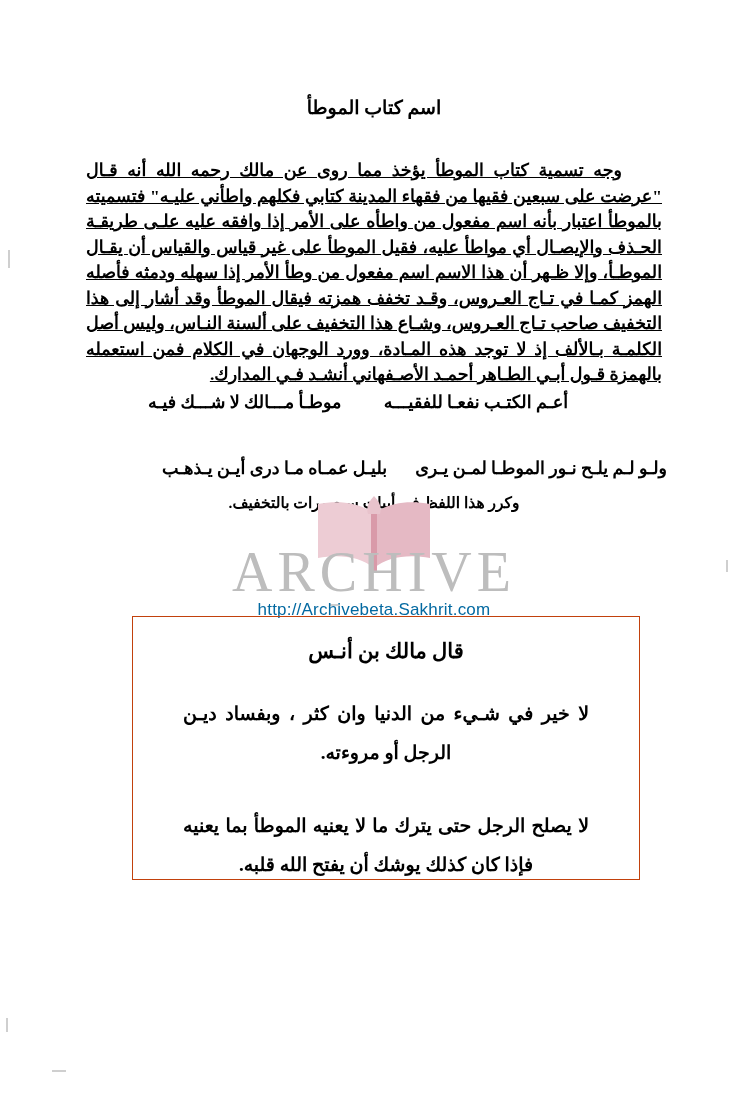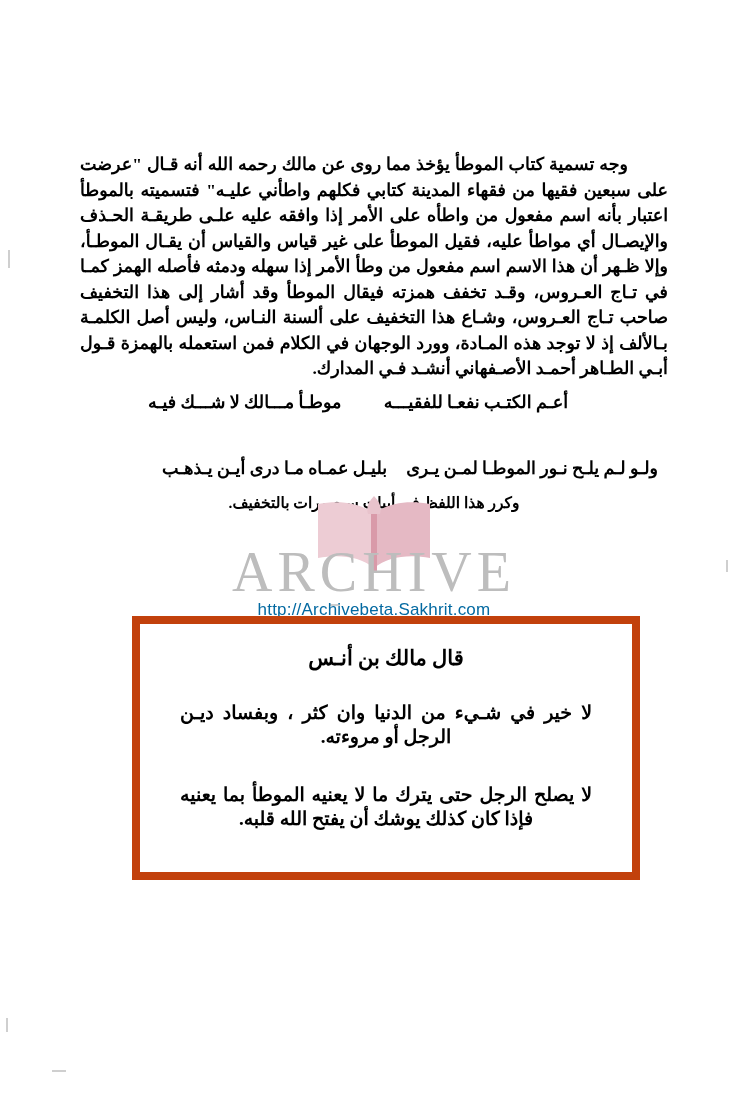--- a/index.html
+++ b/index.html
@@ -50,22 +50,23 @@
     top: 148px;
     right: 76px;
     width: 596px;
     font-size: 17.5px;
     line-height: 25.5px;
     text-align: justify;
     text-align-last: right;
     font-weight: bold;
   }
   .body-block p {
-    margin: 4px;
+    margin: 10px;
     text-indent: 40px;
+    text-decoration: underline;
   }
 
   .verse-row {
     position: absolute;
     width: 596px;
     right: 76px;
     font-size: 17.5px;
     font-weight: bold;
     display: flex;
     justify-content: space-between;
@@ -83,21 +84,21 @@
     position: absolute;
     top: 430px;
     right: 76px;
     width: 596px;
     font-size: 17.5px;
     font-weight: bold;
     text-align: center;
   }
 
   .verse2 { top: 458px; }
-  .verse2 .hemi-a { margin-right: 14px; }
+  .verse2 .hemi-a { margin-right: 5px; }
   .verse2 .hemi-b { margin-left: 86px; }
 
   .tail-line {
     position: absolute;
     top: 494px;
     right: 76px;
     width: 596px;
     font-size: 15.5px;
     font-weight: bold;
     text-align: center;
@@ -145,36 +146,36 @@
     letter-spacing: 0.2px;
   }
 
   
   .quote-box {
     position: absolute;
     top: 616px;
     left: 132px;
     width: 508px;
     height: 264px;
-    border: 8px solid #c2410c;
+    border: 1px solid #c2410c;
     box-sizing: border-box;
     background: transparent;
   }
   .quote-title {
     margin: 22px 0 0 0;
     text-align: center;
     font-size: 21px;
     font-weight: bold;
     letter-spacing: 0.5px;
   }
   .quote-p {
-    margin: 6px;
+    margin: 16px;
     padding: 0 34px;
     font-size: 19px;
-    line-height: 24px;
+    line-height: 39px;
     font-weight: bold;
     text-align: justify;
     text-align-last: center;
   }
   .quote-p1 { margin-top: 30px; }
   .quote-p2 { margin-top: 34px; }
 
   .page-number {
     position: absolute;
     top: 1038px;
@@ -190,20 +191,21 @@
 <body>
 
 <div class="page">
 
   <div class="edge-mark em1"></div>
   <div class="edge-mark em2"></div>
   <div class="edge-mark em3"></div>
   <div class="edge-mark em4"></div>
   <div class="edge-mark em5"></div>
 
+  <div class="title">اسم كتاب الموطأ</div>
 
   <div class="body-block">
     <p>وجه تسمية كتاب الموطأ يؤخذ مما روى عن مالك رحمه الله أنه قـال "عرضت على سبعين فقيها من فقهاء المدينة كتابي فكلهم واطأني عليـه" فتسميته بالموطأ اعتبار بأنه اسم مفعول من واطأه على الأمر إذا وافقه عليه علـى طريقـة الحـذف والإيصـال أي مواطأ عليه، فقيل الموطأ على غير قياس والقياس أن يقـال الموطـأ، وإلا ظـهر أن هذا الاسم اسم مفعول من وطأ الأمر إذا سهله ودمثه فأصله الهمز كمـا في تـاج العـروس، وقـد تخفف همزته فيقال الموطأ وقد أشار إلى هذا التخفيف صاحب تـاج العـروس، وشـاع هذا التخفيف على ألسنة النـاس، وليس أصل الكلمـة بـالألف إذ لا توجد هذه المـادة، وورد الوجهان في الكلام فمن استعمله بالهمزة قـول أبـي الطـاهر أحمـد الأصـفهاني أنشـد فـي المدارك.</p>
   </div>
 
   <div class="verse-row verse1">
     <span class="hemi hemi-a">أعـم الكتـب نفعـا للفقيـــه</span>
     <span class="hemi hemi-b">موطـأ مـــالك لا شـــك فيـه</span>
   </div>
 

